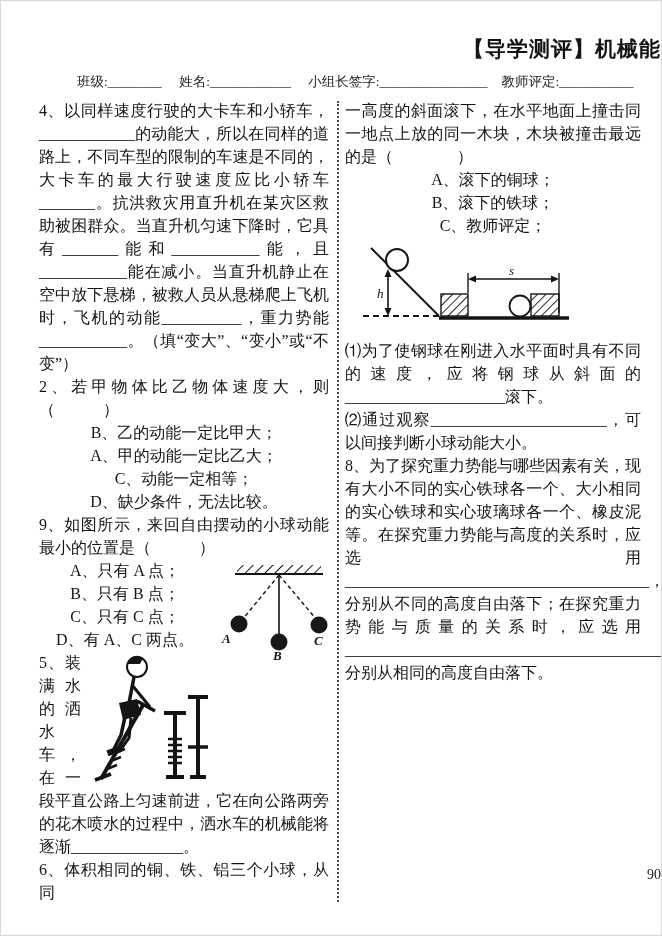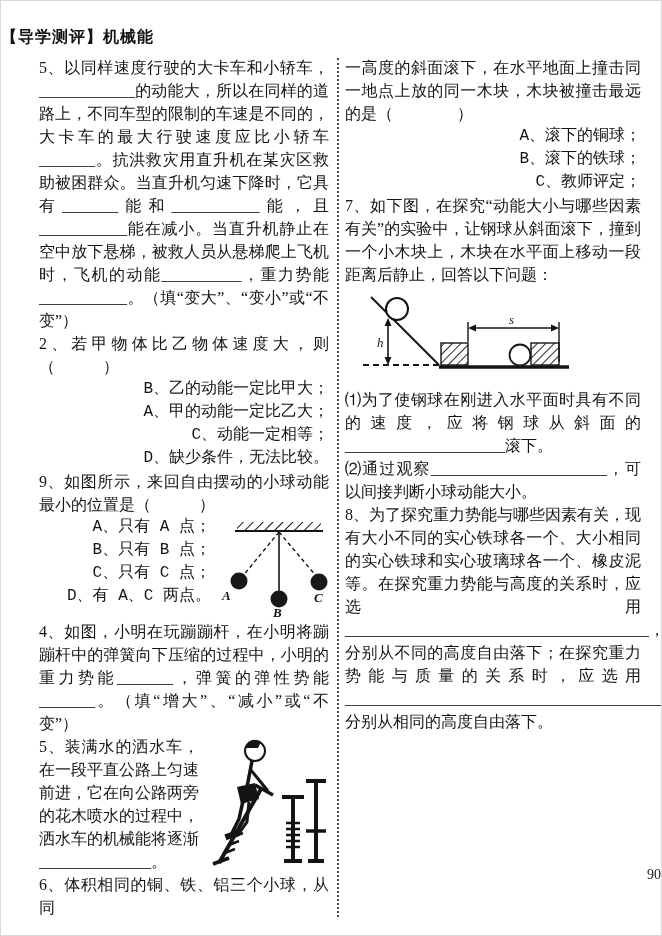--- a/index.html
+++ b/index.html
@@ -8,23 +8,23 @@
     width:662px; height:936px;
     margin:0 auto;
     background:#ffffff;
     border:1px solid #d8d8d8;
     box-sizing:border-box;
     font-family:"Liberation Serif","DejaVu Serif",serif;
     color:#141414;
     overflow:hidden;
   }
   .title {
-    margin:0; padding-top:26px;
-    text-align:left;
-    font-size:16px; font-weight:bold;
+    margin:0; padding-top:34px;
+    text-align:right;
+    font-size:21px; font-weight:bold;
     letter-spacing:1px;
   }
   .header-row {
     margin:10px 58px 0 76px;
     font-size:13.5px;
     white-space:nowrap;
     color:#222;
   }
   .header-row span { margin-right:14px; }
   .header-row span:last-child { margin-right:0; }
@@ -34,21 +34,21 @@
     margin:8px 20px 0 38px;
   }
   .col { font-size:16px; line-height:23px; text-align:justify; }
   .col-left  { width:292px; }
   .col-right { width:296px; }
   .divider {
     border-left:2px dotted #4a4a4a;
     margin:2px 6px 2px 8px;
   }
   p { margin:0; }
-  .opt { text-align:right;font-family:Liberation Mono, monospace; }
+  .opt { text-align:center; }
   .fig-pendulum {
     float:right;
     width:112px; height:100px;
     margin:2px 0 2px 6px;
   }
   .fig-pogo {
     float:right;
     width:124px; height:134px;
     margin:0 0 2px 6px;
   }
@@ -67,26 +67,31 @@
   }
   svg text { font-family:"Liberation Serif","DejaVu Serif",serif; }
 </style>
 </head>
 <body>
 
 <div class="page">
 
   <h1 class="title">【导学测评】机械能</h1>
 
+  <div class="header-row">
+    <span>班级:________</span>
+    <span>姓名:____________</span>
+    <span>小组长签字:________________</span><span>教师评定:___________</span>
+  </div>
 
   <div class="columns">
 
     <div class="col col-left">
 
-      <p>5、以同样速度行驶的大卡车和小轿车，____________的动能大，所以在同样的道路上，不同车型的限制的车速是不同的，大卡车的最大行驶速度应比小轿车_______。抗洪救灾用直升机在某灾区救助被困群众。当直升机匀速下降时，它具有_______能和___________能，且___________能在减小。当直升机静止在空中放下悬梯，被救人员从悬梯爬上飞机时，飞机的动能__________，重力势能___________。（填“变大”、“变小”或“不变”）</p>
+      <p>4、以同样速度行驶的大卡车和小轿车，____________的动能大，所以在同样的道路上，不同车型的限制的车速是不同的，大卡车的最大行驶速度应比小轿车_______。抗洪救灾用直升机在某灾区救助被困群众。当直升机匀速下降时，它具有_______能和___________能，且___________能在减小。当直升机静止在空中放下悬梯，被救人员从悬梯爬上飞机时，飞机的动能__________，重力势能___________。（填“变大”、“变小”或“不变”）</p>
 
       <div>
         <p>2、若甲物体比乙物体速度大，则（　　　）</p>
         <p class="opt">B、乙的动能一定比甲大；</p>
         <p class="opt">A、甲的动能一定比乙大；</p>
         <p class="opt">C、动能一定相等；</p>
         <p class="opt">D、缺少条件，无法比较。</p>
       </div>
 
       <div>
@@ -108,21 +113,20 @@
           <text x="5" y="82" font-size="13" font-style="italic" font-weight="bold" fill="#141414">A</text>
           <text x="56" y="99" font-size="13" font-style="italic" font-weight="bold" fill="#141414">B</text>
           <text x="97" y="84" font-size="13" font-style="italic" font-weight="bold" fill="#141414">C</text>
         </svg>
         <p class="opt">A、只有 A 点；</p>
         <p class="opt">B、只有 B 点；</p>
         <p class="opt">C、只有 C 点；</p>
         <p class="opt">D、有 A、C 两点。</p>
       </div>
 
-      <p style="clear:both">4、如图，小明在玩蹦蹦杆，在小明将蹦蹦杆中的弹簧向下压缩的过程中，小明的重力势能_______，弹簧的弹性势能_______。（填“增大”、“减小”或“不变”）</p>
 
       <div>
         <svg class="fig-pogo" viewBox="0 0 124 134">
 
           <line x1="14" y1="128" x2="56" y2="54" stroke="#141414" stroke-width="4"></line>
           <line x1="8" y1="129" x2="24" y2="123" stroke="#141414" stroke-width="4"></line>
           <path d="M20 118 l10 -4 M24 110 l10 -4 M28 102 l10 -4" stroke="#141414" stroke-width="2.5" fill="none"></path>
           <line x1="50" y1="50" x2="68" y2="60" stroke="#141414" stroke-width="3.5"></line>
           <circle cx="50" cy="16" r="10" fill="#ffffff" stroke="#141414" stroke-width="2"></circle>
           <path d="M40 13 a10 10 0 0 1 16 -6 l-3 6 z" fill="#141414"></path>
@@ -151,21 +155,20 @@
 
     <div class="divider"></div>
 
     <div class="col col-right">
 
       <p>一高度的斜面滚下，在水平地面上撞击同一地点上放的同一木块，木块被撞击最远的是（　　　　）</p>
       <p class="opt">A、滚下的铜球；</p>
       <p class="opt">B、滚下的铁球；</p>
       <p class="opt">C、教师评定；</p>
 
-      <p>7、如下图，在探究“动能大小与哪些因素有关”的实验中，让钢球从斜面滚下，撞到一个小木块上，木块在水平面上移动一段距离后静止，回答以下问题：</p>
 
       <svg class="fig-incline" viewBox="0 0 224 88">
         <defs>
           <pattern id="inc-hatch" width="6" height="6" patternUnits="userSpaceOnUse" patternTransform="rotate(45)">
             <line x1="0" y1="0" x2="0" y2="6" stroke="#141414" stroke-width="1.8"></line>
           </pattern>
         </defs>
 
         <line x1="12" y1="5" x2="80" y2="73" stroke="#141414" stroke-width="2"></line>
         <circle cx="38" cy="17" r="11" fill="#ffffff" stroke="#141414" stroke-width="2"></circle>

